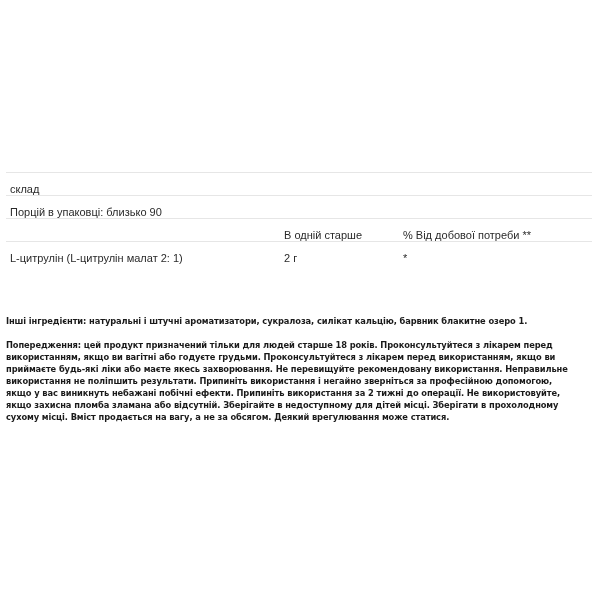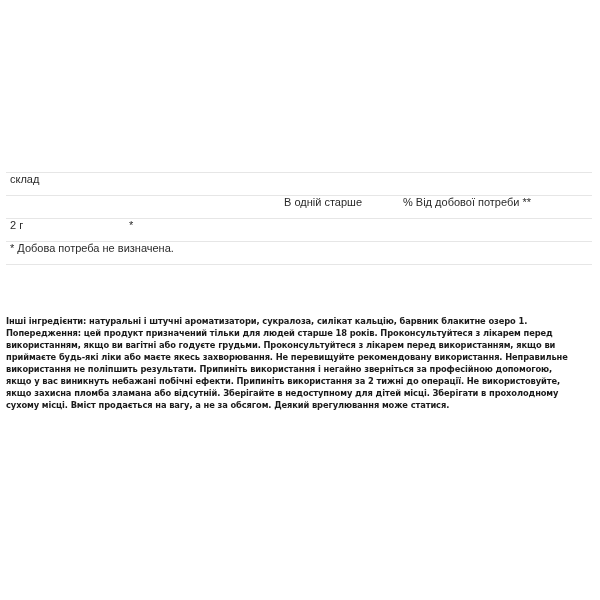--- a/index.html
+++ b/index.html
@@ -1,48 +1,49 @@
 <!DOCTYPE html>
 <html><head>
   <meta charset="utf-8">
   <style>
     html, body { margin: 0; padding: 0; background: #ffffff; }
     body { width: 600px; height: 600px; position: relative; overflow: hidden;
            font-family: "Liberation Sans", sans-serif; color: #222222; }
     .facts { position: absolute; left: 6px; top: 172px; width: 586px; }
-    .row { height: 22px; border-top: 1px solid #e6e6e6; display: flex; align-items: flex-start;
+    .row { height: 22px; border-top: 1px solid #e6e6e6; display: flex; align-items: flex-end;
            font-size: 11px; color: #2a2a2a; }
     .row.last { border-bottom: 1px solid #e6e6e6; }
     .cell { padding-left: 4px; white-space: nowrap; }
     .c1 { width: 270px; }
     .c2 { width: 115px; }
     .c3 { flex: 1; }
     .other { position: absolute; left: 6px; top: 316px; width: 586px;
              font-family: "DejaVu Sans", sans-serif; font-weight: bold; font-size: 8.3px;
              color: #1a1a1a; letter-spacing: -0.1px; }
-    .warning { position: absolute; left: 6px; top: 327px; width: 570px;
+    .warning { position: absolute; left: 6px; top: 339px; width: 570px;
                font-family: "DejaVu Sans", sans-serif; font-weight: bold; font-size: 8.3px;
                line-height: 12px; color: #1a1a1a; letter-spacing: -0.1px; }
   </style>
 </head>
 <body>
 
 <div class="facts">
   <div class="row">
     <span class="cell">склад</span>
   </div>
   <div class="row">
+    <span class="cell">Порцій в упаковці: близько 90</span>
+  </div>
+  <div class="row">
     <span class="cell c1"></span>
     <span class="cell c2">В одній старше</span>
     <span class="cell c3">% Від добової потреби **</span>
   </div>
   <div class="row">
+    <span class="cell c1">L-цитрулін (L-цитрулін малат 2: 1)</span>
     <span class="cell c2">2 г</span>
     <span class="cell c3">*</span>
-  </div>
-  <div class="row last">
-    <span class="cell">* Добова потреба не визначена.</span>
   </div>
 </div>
 
 <div class="other">Інші інгредієнти: натуральні і штучні ароматизатори, сукралоза, силікат кальцію, барвник блакитне озеро 1.</div>
 
 <div class="warning">Попередження: цей продукт призначений тільки для людей старше 18 років. Проконсультуйтеся з лікарем перед використанням, якщо ви вагітні або годуєте грудьми. Проконсультуйтеся з лікарем перед використанням, якщо ви приймаєте будь-які ліки або маєте якесь захворювання. Не перевищуйте рекомендовану використання. Неправильне використання не поліпшить результати. Припиніть використання і негайно зверніться за професійною допомогою, якщо у вас виникнуть небажані побічні ефекти. Припиніть використання за 2 тижні до операції. Не використовуйте, якщо захисна пломба зламана або відсутній. Зберігайте в недоступному для дітей місці. Зберігати в прохолодному сухому місці. Вміст продається на вагу, а не за обсягом. Деякий врегулювання може статися.</div>
 
 </body></html>

